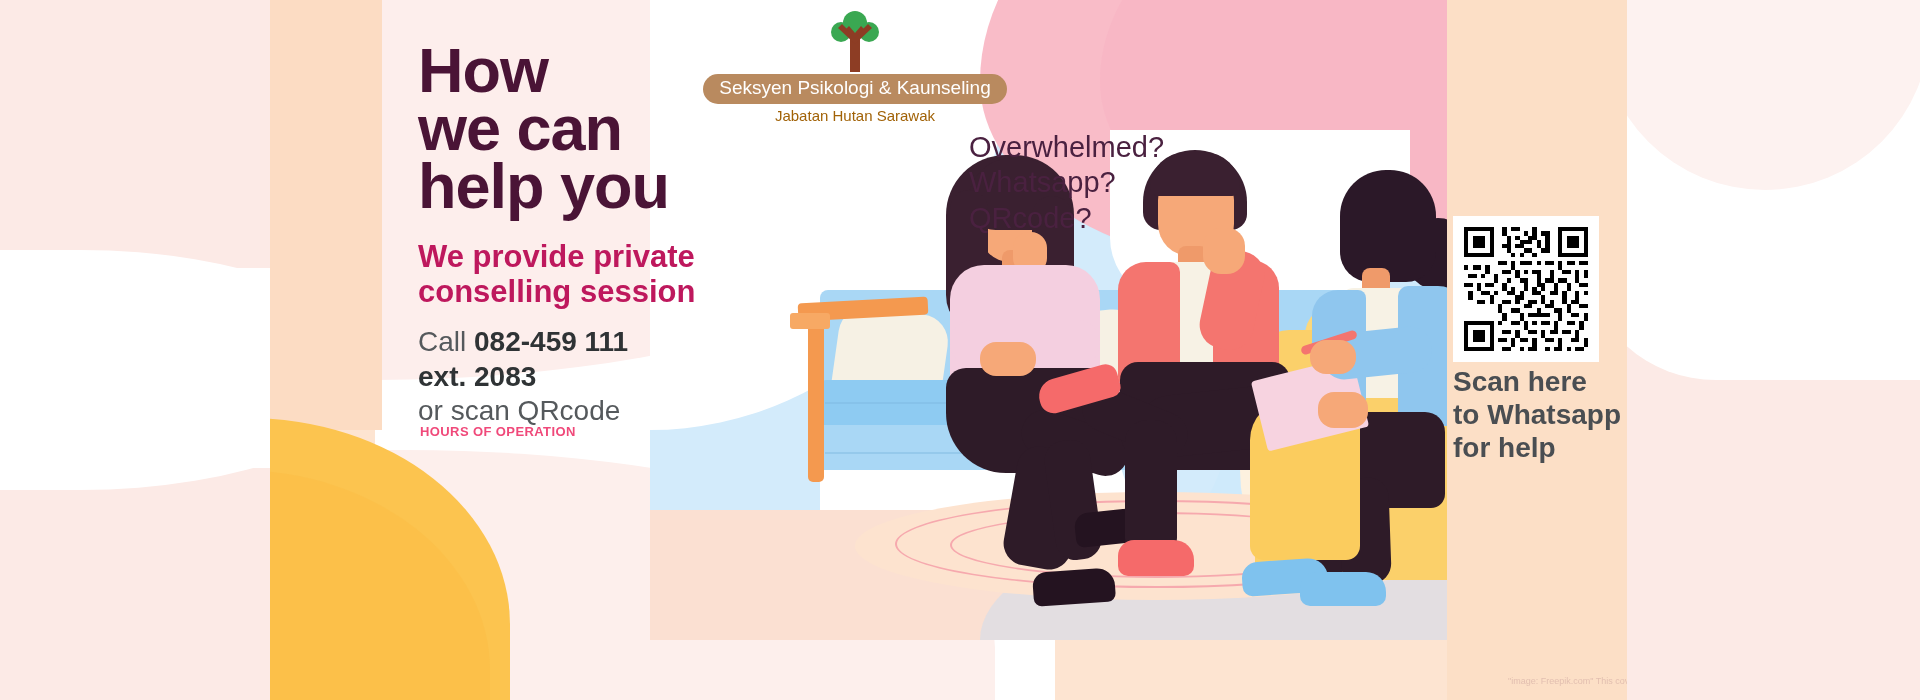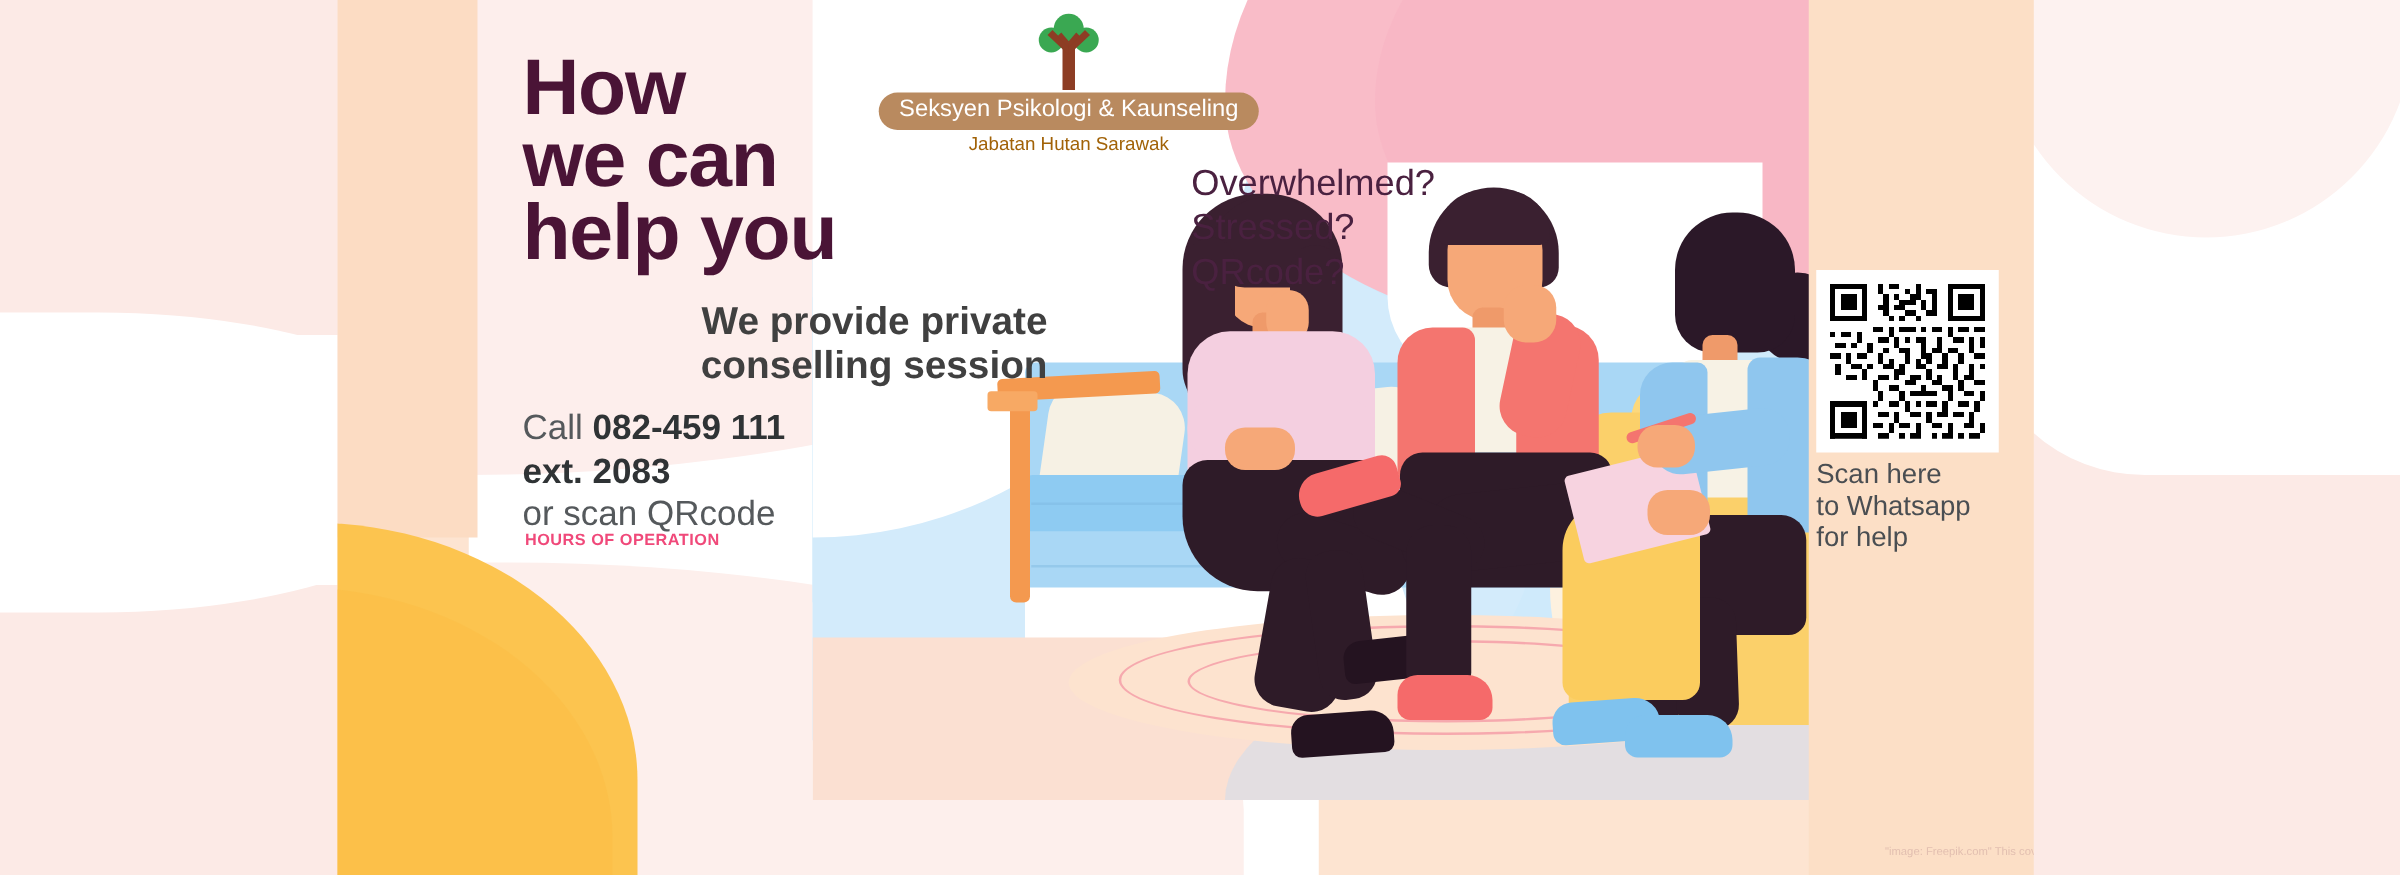--- a/index.html
+++ b/index.html
@@ -135,47 +135,47 @@
   .pC-shin{position:absolute;left:648px;top:470px;width:52px;height:110px;background:#2e1b28;border-radius:20px;transform:rotate(6deg);}
   .pC-shin2{position:absolute;left:690px;top:478px;width:50px;height:106px;background:#2e1b28;border-radius:20px;transform:rotate(-2deg);}
   .pC-shoe1{position:absolute;left:592px;top:560px;width:86px;height:34px;background:#7fc2ee;border-radius:16px 20px 10px 10px;transform:rotate(-4deg);}
   .pC-shoe2{position:absolute;left:650px;top:572px;width:86px;height:34px;background:#7fc2ee;border-radius:16px 20px 10px 10px;}
 
   
   .headline{position:absolute;left:148px;top:42px;width:420px;
     font-size:63px;line-height:0.92;font-weight:800;color:#4a1436;letter-spacing:-1px;}
   .headline span{display:block;}
   .subhead{position:absolute;left:148px;top:240px;width:420px;
-    font-size:31px;line-height:1.12;font-weight:700;color:#404040;text-align:right;}
+    font-size:31px;line-height:1.12;font-weight:700;color:#be185d;}
   .subhead span{display:block;}
   .callblock{position:absolute;left:148px;top:325px;width:330px;
     font-size:28px;line-height:1.24;color:#55595c;}
   .callblock .b{font-weight:700;color:#2f3335;}
   .callblock .row{display:block;}
   .hours-label{position:absolute;left:150px;top:424px;font-size:13px;font-weight:700;
     letter-spacing:.4px;color:#f0497a;}
   .hours-value{position:absolute;left:148px;top:438px;font-size:25px;font-weight:700;color:#4bc68f;}
 
   
   #logo{position:absolute;left:425px;top:10px;width:320px;text-align:center;}
   .logo-tree{width:66px;height:64px;margin:0 auto;display:block;}
   .logo-pill{display:inline-block;background:#b98a5f;color:#ffffff;border-radius:16px;
     padding:3px 16px 5px;font-size:19px;white-space:nowrap;}
   .logo-sub{margin-top:3px;font-size:15px;color:#a16207;}
 
   
   .worry{position:absolute;left:683px;top:130px;font-size:29px;line-height:1.22;color:#4a2140;}
-  .worry span{display:block;}
+  .worry span{display:block;margin-left:16px;}
 
   
   #qrpanel{position:absolute;left:1177px;top:0;width:180px;height:700px;background:#fcdfc6;}
   .qr-box{position:absolute;left:1183px;top:216px;width:146px;height:146px;background:#ffffff;
     display:flex;align-items:center;justify-content:center;}
   .qr-img{width:124px;height:124px;display:block;}
-  .scan-text{position:absolute;left:1183px;top:366px;width:170px;font-size:22px;line-height:1.17;color:#4a4e52;}
+  .scan-text{position:absolute;left:1183px;top:366px;width:170px;font-size:28px;line-height:1.17;color:#4a4e52;font-weight:bold;}
   .scan-text span{display:block;}
 
   
   .credit{position:absolute;left:1238px;top:676px;font-size:9px;color:#e2bfb0;white-space:nowrap;}
 </style>
 </head>
 <body>
 
 <div id="stage">
 
@@ -310,21 +310,21 @@
         <path d="M33 34 L50 18 L46 14 L33 27 Z" fill="#8d3d24"></path>
         <path d="M33 28 L24 19 L27 16 L33 23 Z" fill="#8d3d24"></path>
         <path d="M33 28 L42 19 L39 16 L33 23 Z" fill="#8d3d24"></path>
       </svg>
       <div class="logo-pill">Seksyen Psikologi &amp; Kaunseling</div>
       <div class="logo-sub">Jabatan Hutan Sarawak</div>
     </div>
 
     <div class="worry">
       <span>Overwhelmed?</span>
-      <span>Stressed?</span>
+      <span>Whatsapp?</span>
       <span>QRcode?</span>
     </div>
 
     <div id="qrpanel"></div>
     <div class="qr-box">
       <svg class="qr-img" viewBox="0 0 29 29" shape-rendering="crispEdges">
         <rect width="29" height="29" fill="#ffffff"></rect>
         <g fill="#000000">
           <rect x="0" y="0" width="7" height="1"></rect>
             <rect x="0" y="6" width="7" height="1"></rect>

